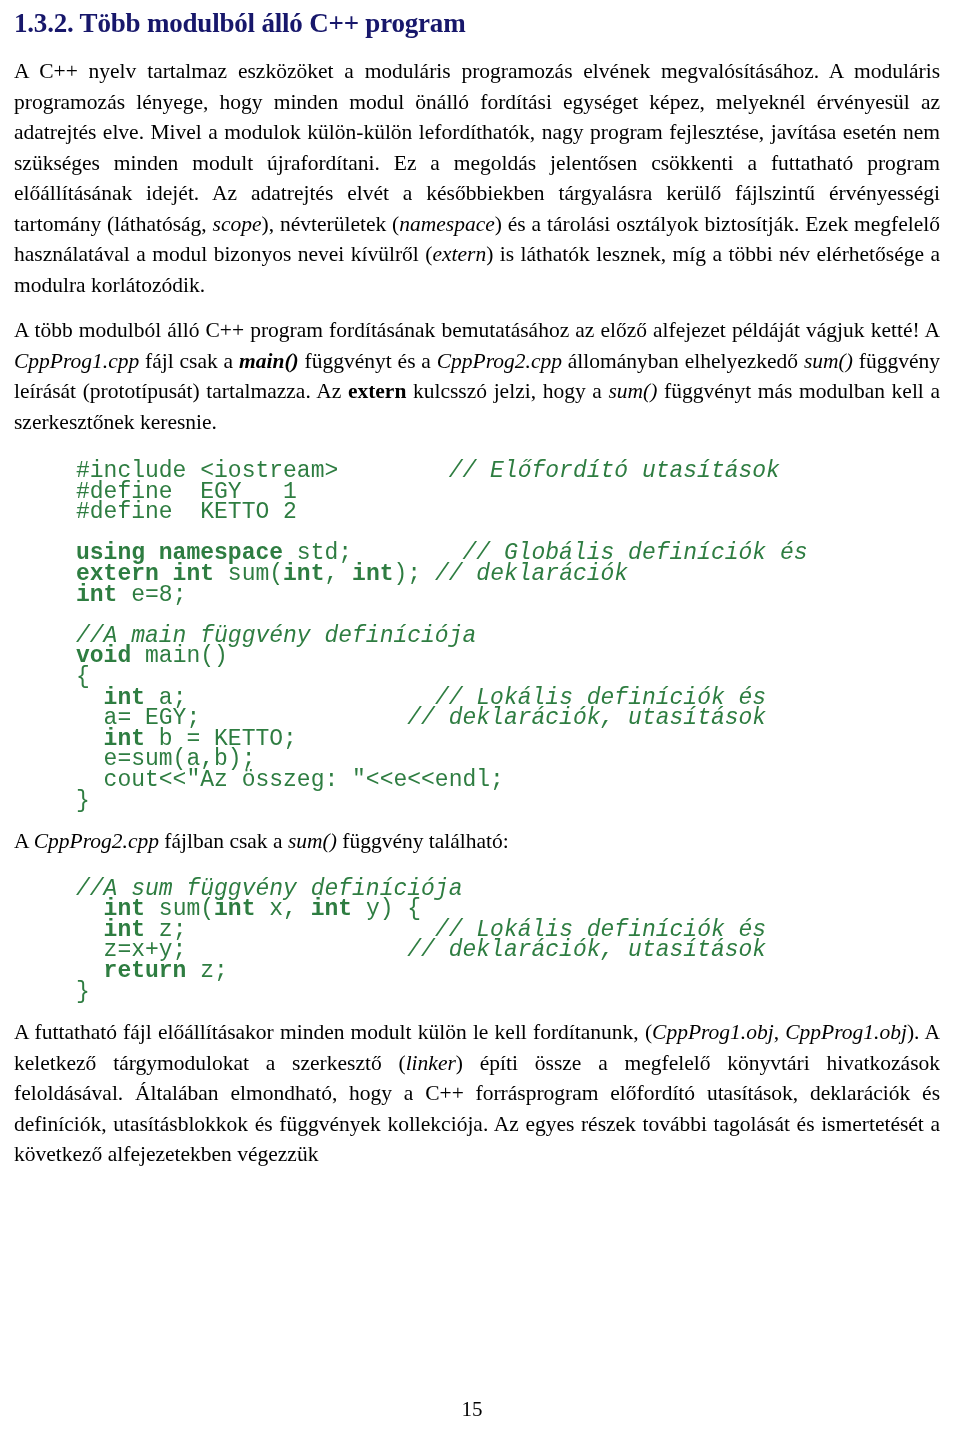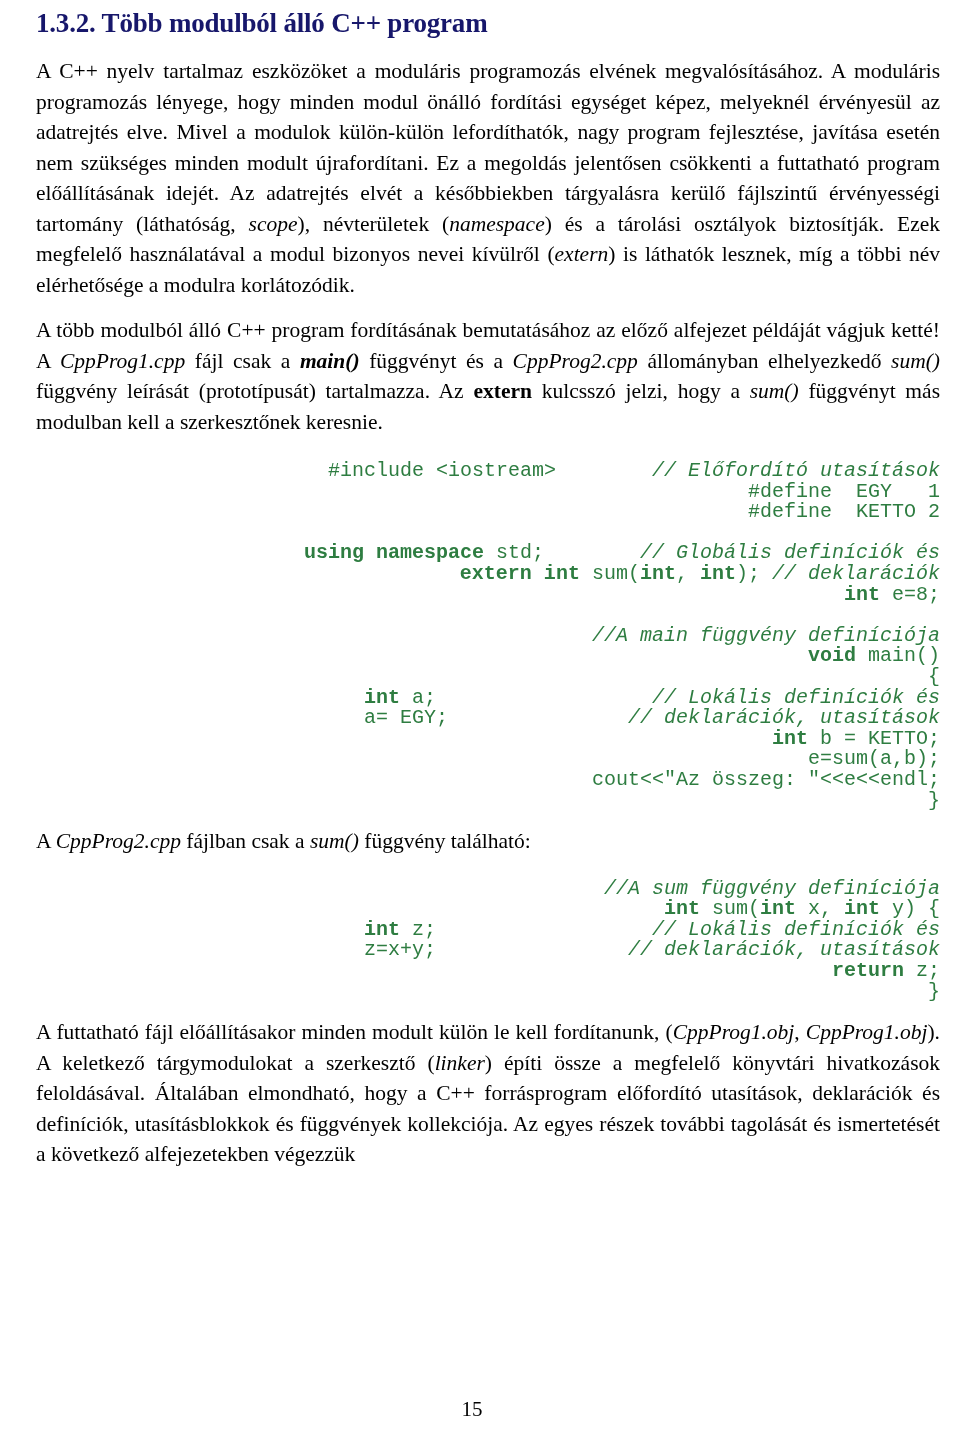--- a/index.html
+++ b/index.html
@@ -14,21 +14,21 @@
     position: relative;
     font-family: "Liberation Serif", "DejaVu Serif", serif;
     color: #000000;
     overflow: hidden;
   }
   .page {
     position: relative;
     width: 960px;
     height: 1448px;
     box-sizing: border-box;
-    padding: 4px 20px 0 36px;
+    padding: 4px 20px 0 14px;
   }
 
   
   .heading {
     font-family: "Liberation Serif", "DejaVu Serif", serif;
     font-weight: bold;
     font-size: 27px;
     line-height: 34px;
     color: #17176b;
     letter-spacing: -0.2px;
@@ -50,28 +50,27 @@
   .para.first { margin-top: 16px; }
   .para.gap   { margin-top: 15px; }
 
   .para i, .para em { font-style: italic; }
   .para b, .para strong { font-weight: bold; }
   .bi { font-weight: bold; font-style: italic; }
 
   
   .code {
     font-family: "Liberation Mono", "DejaVu Sans Mono", monospace;
-    font-size: 20px;
+    font-size: 23px;
     line-height: 20.6px;
     color: #2e7d41;
     white-space: pre;
     margin: 0;
     padding: 0;
     tab-size: 4;
-    text-align: right;
   }
   .code-block-1 { margin: 24px 0 0 62px; }
   .code-block-2 { margin: 22px 0 12px 62px; }
   .code b { font-weight: bold; }
   .code i { font-style: italic; }
   .cmt { font-style: italic; }
 
   
   .page-number {
     position: absolute;

